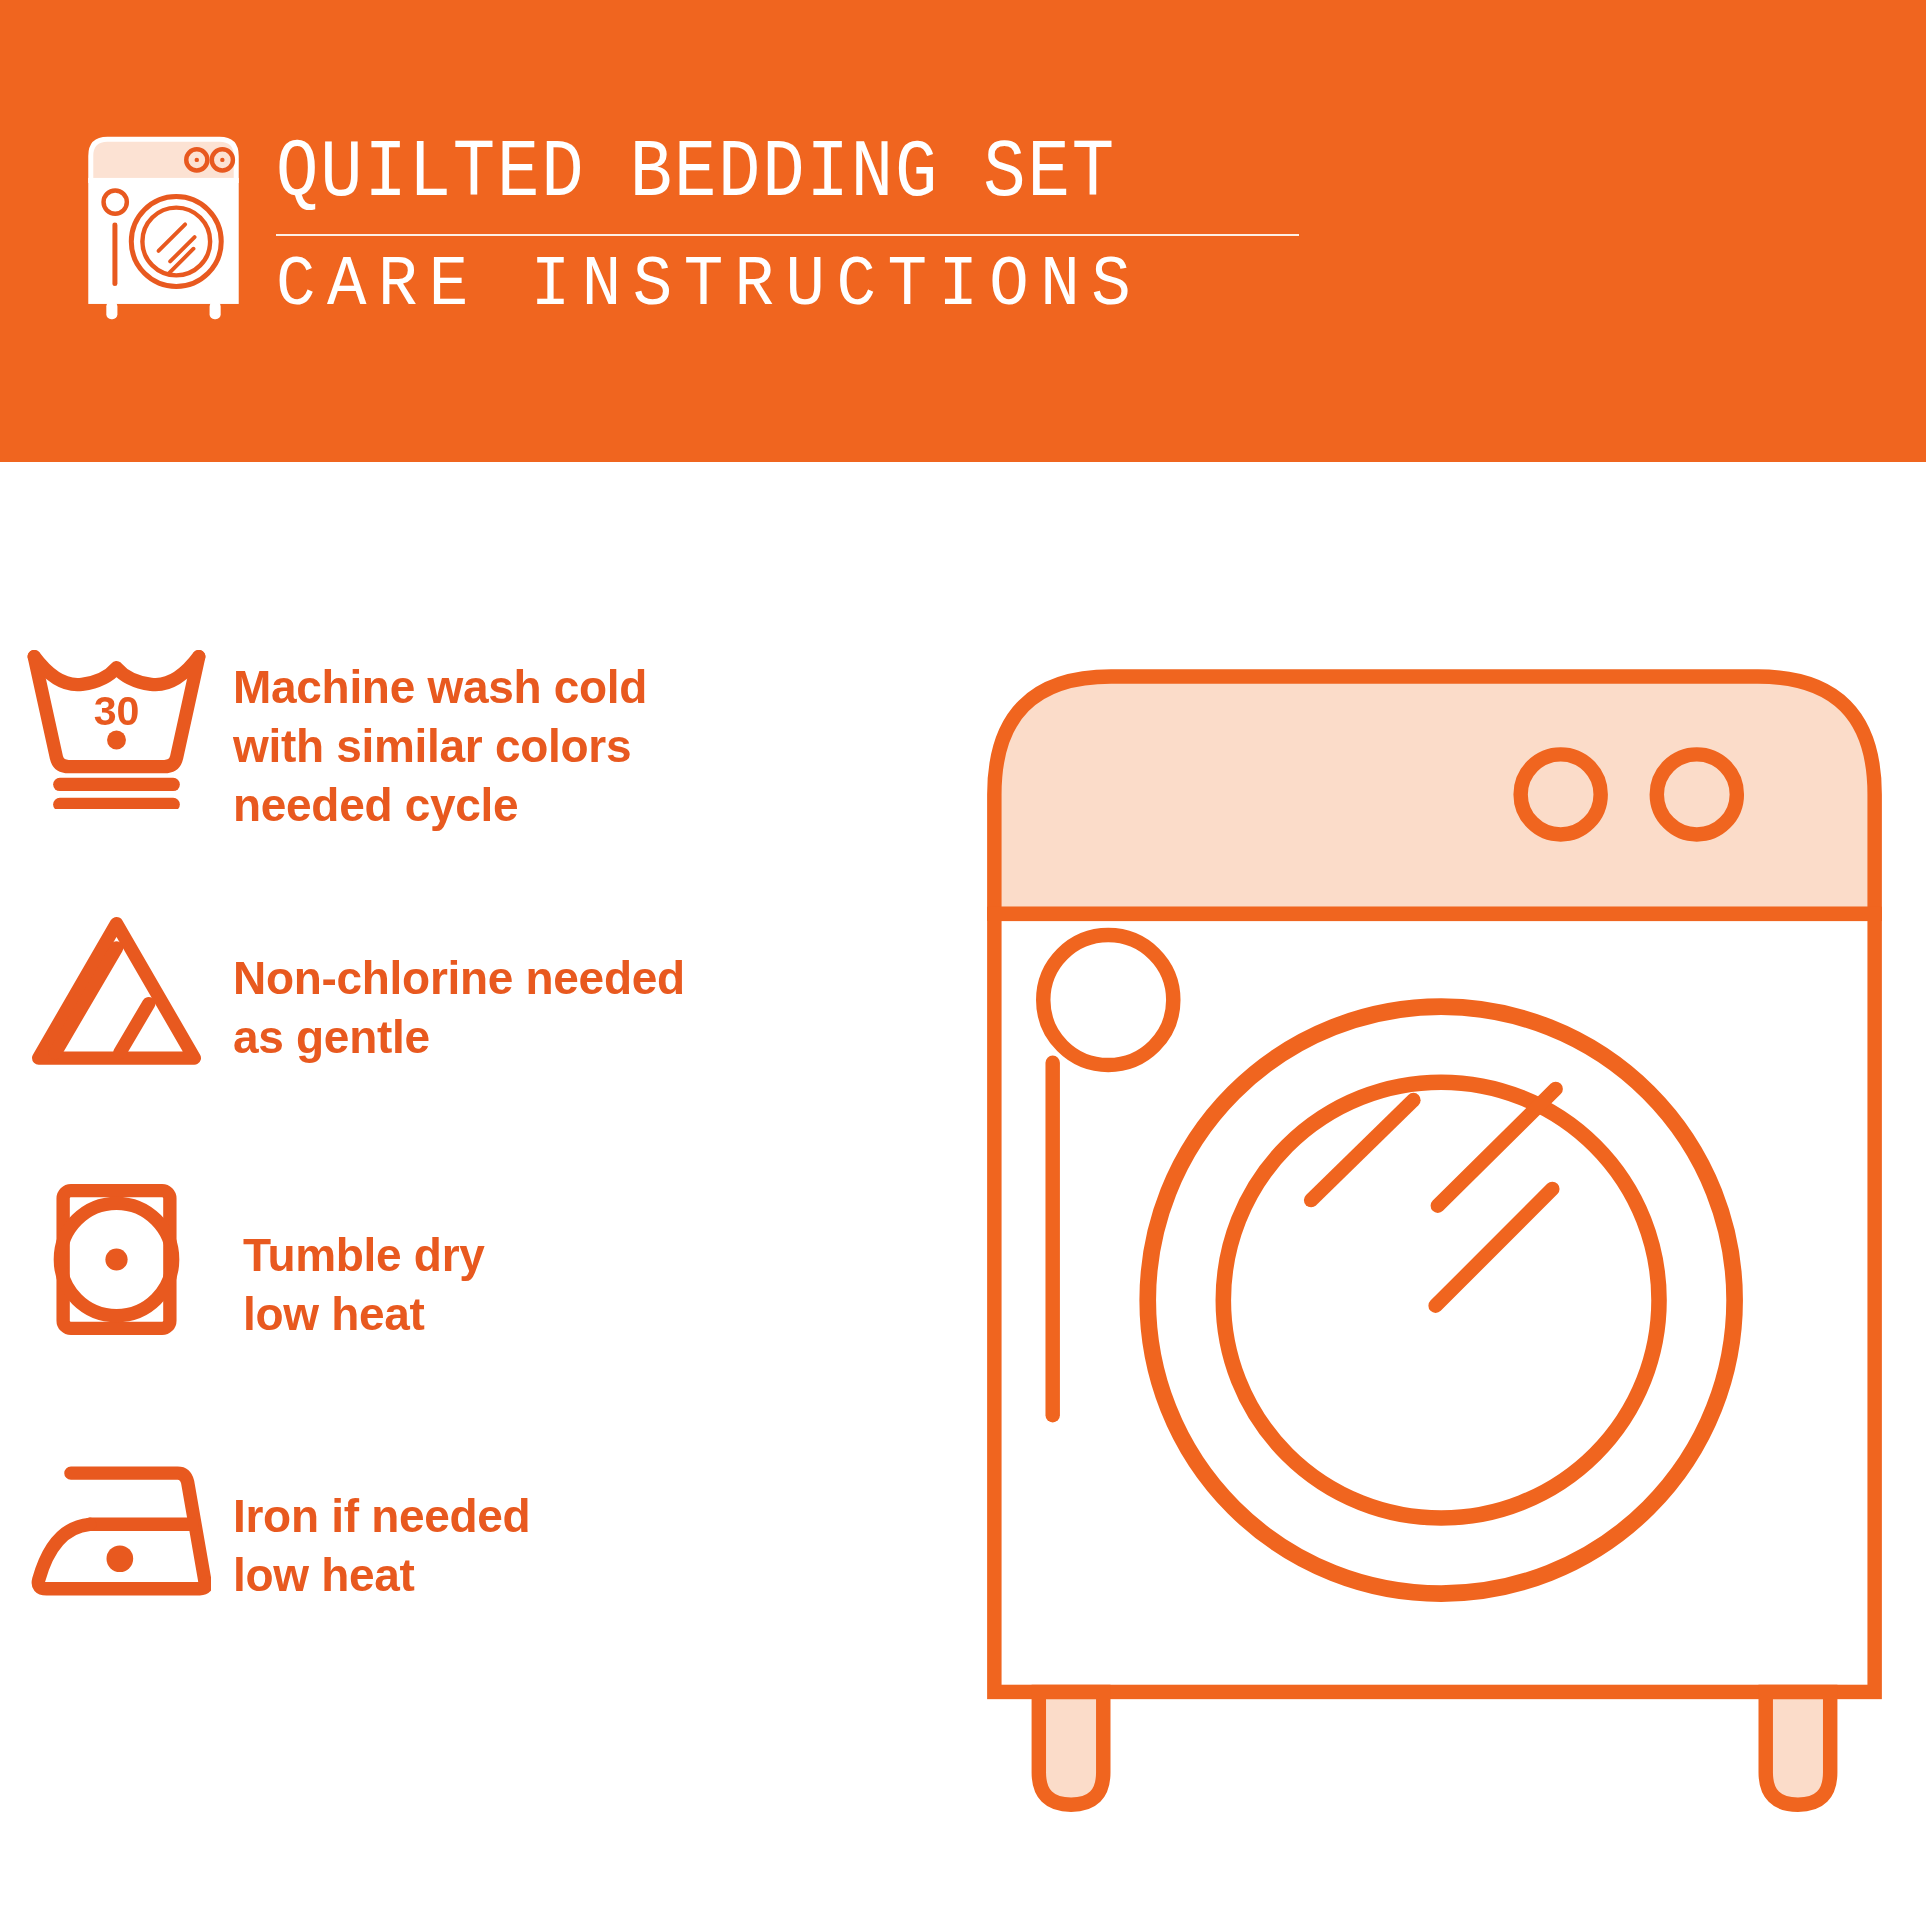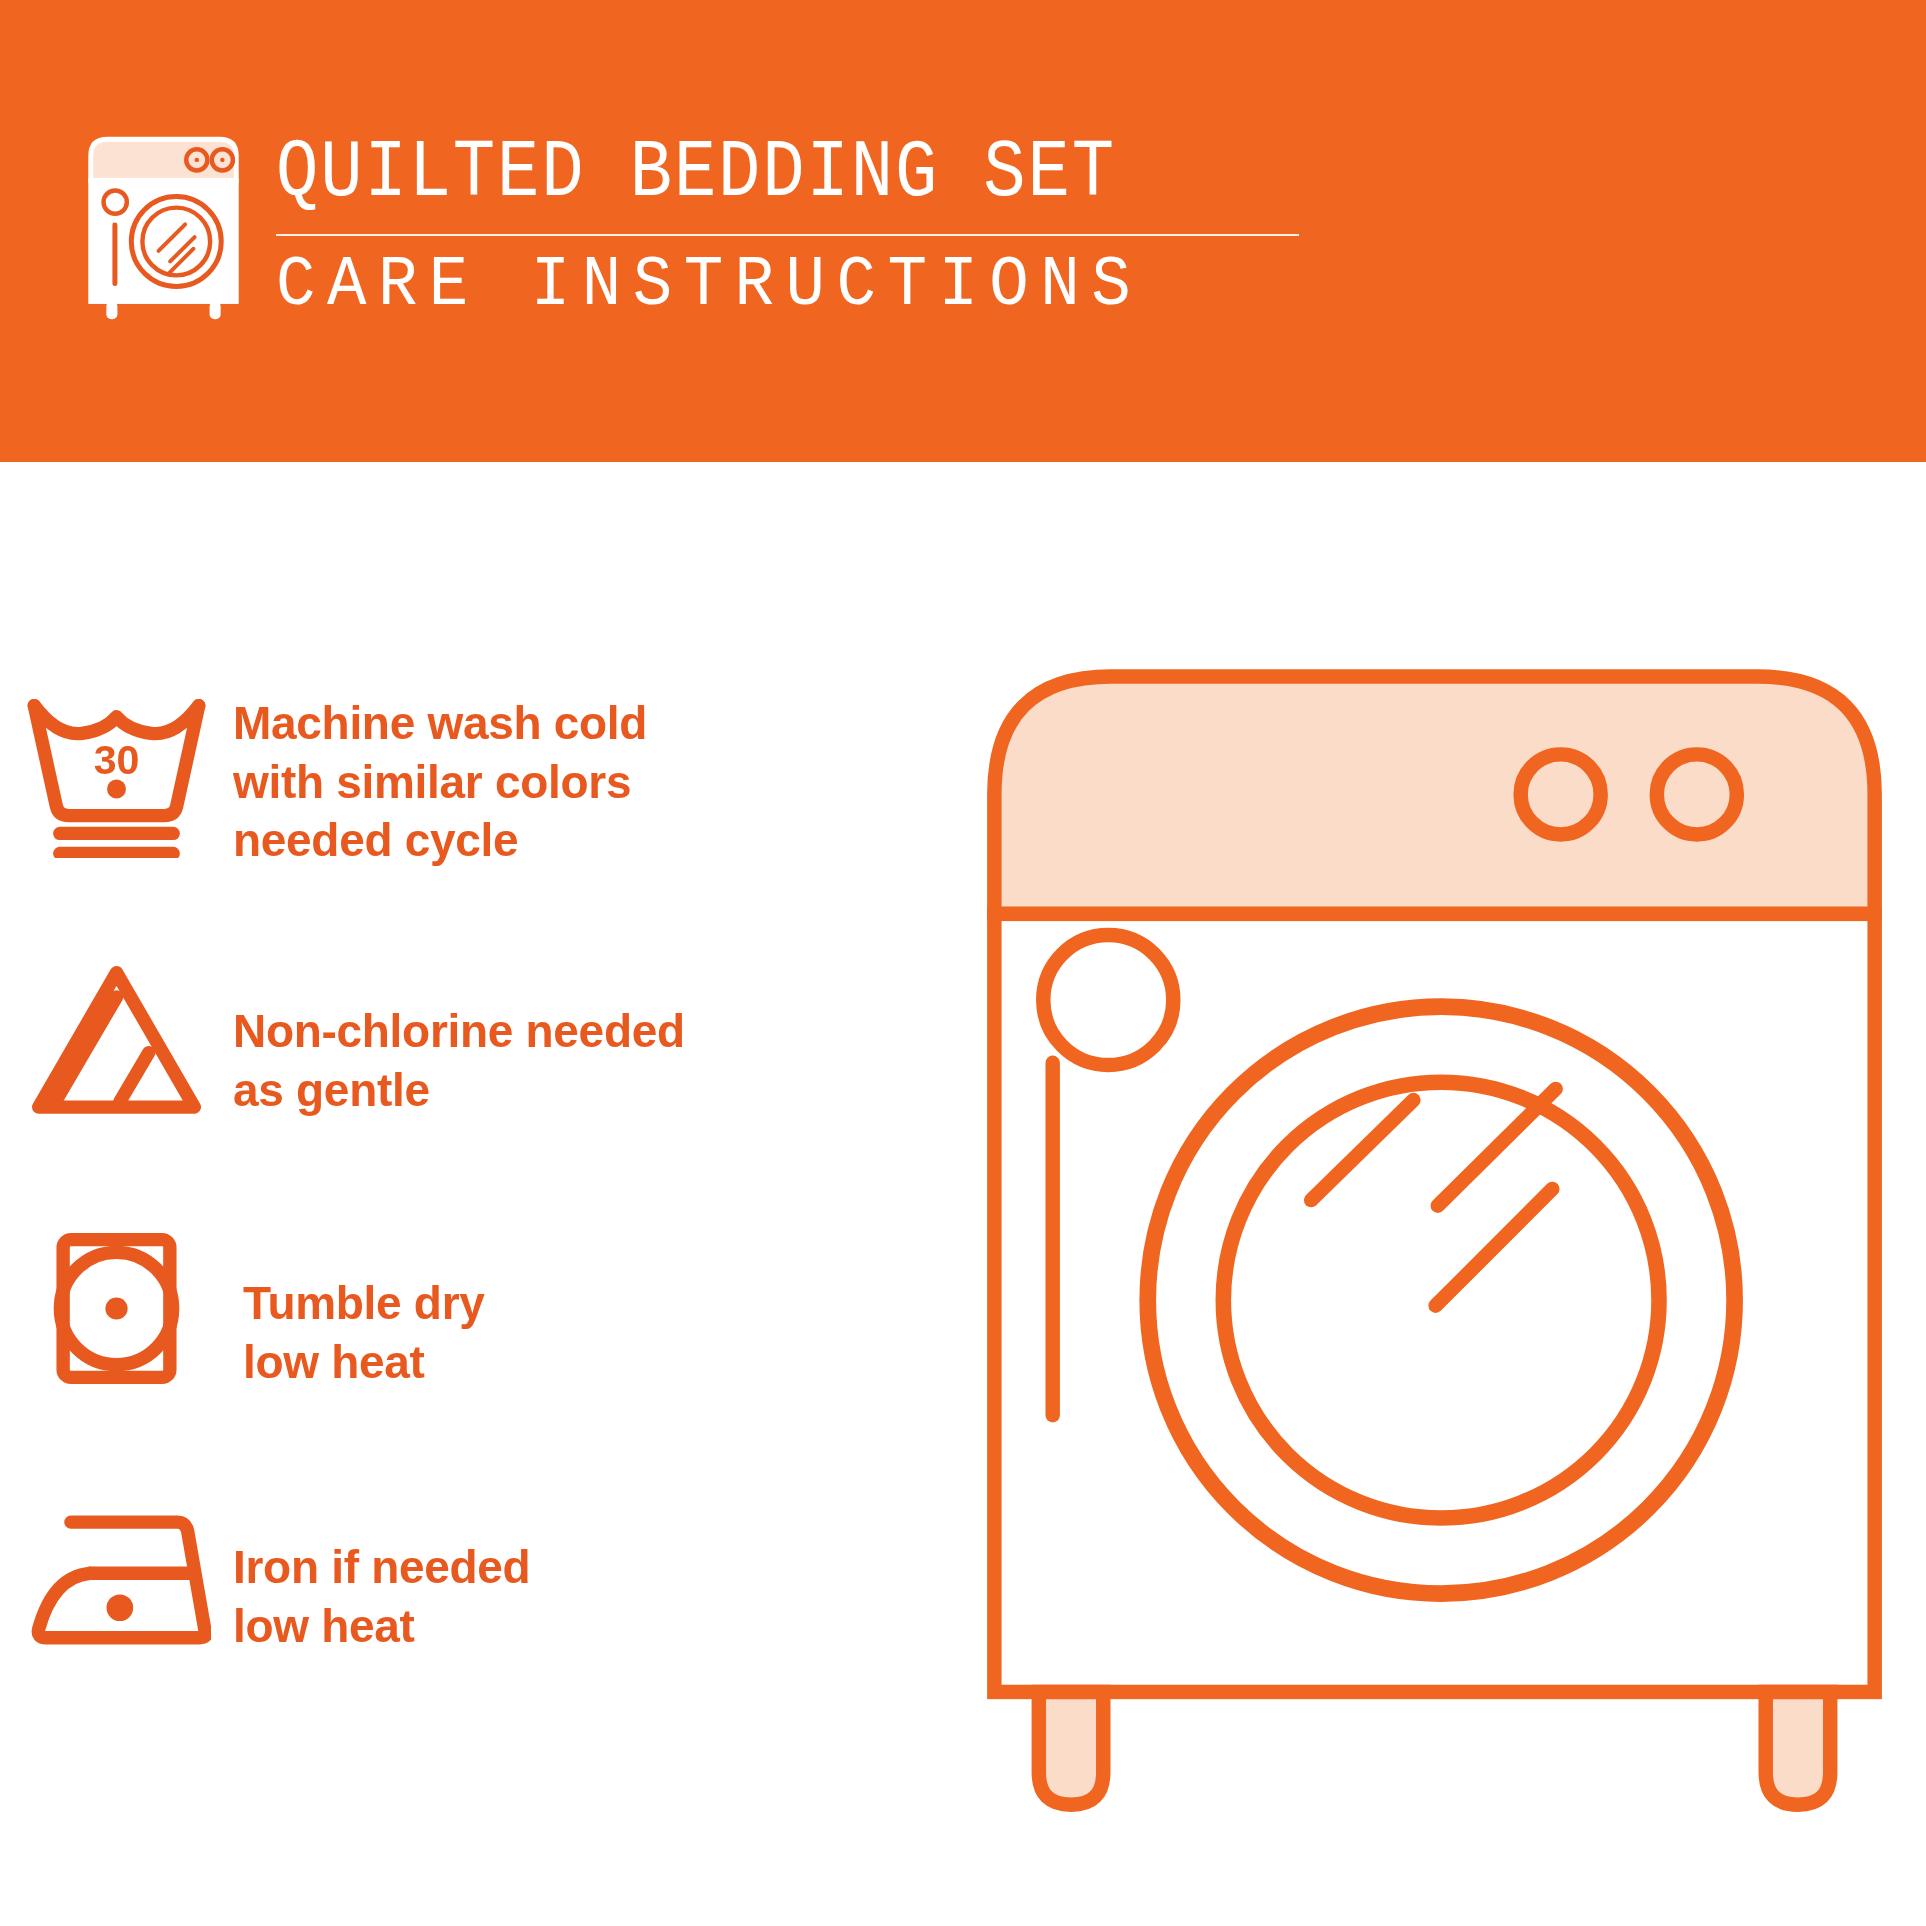--- a/index.html
+++ b/index.html
@@ -45,21 +45,21 @@
     transform-origin:left center;
     white-space:nowrap;
   }
 
   
   .care-list{
     position:absolute;left:0;top:639px;width:945px;
   }
   .care-row{
     position:relative;
-    display:flex;align-items:center;
+    display:flex;align-items:flex-start;
     height:267px;
   }
   .care-icon{
     width:233px;flex:0 0 auto;
     display:flex;align-items:flex-start;justify-content:center;
     padding-top:3.3px;
   }
   .care-text{
     color:#E8591F;
     font-size:46px;

